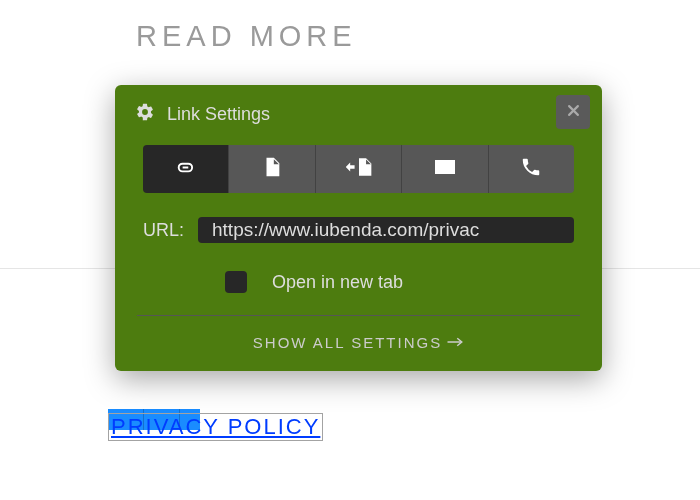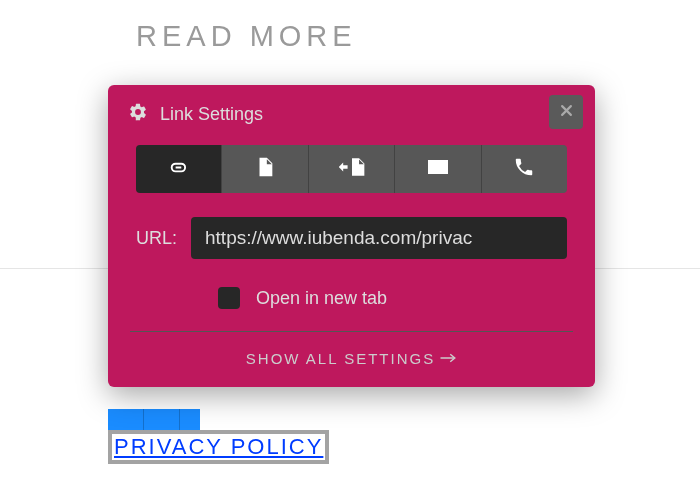--- a/index.html
+++ b/index.html
@@ -37,36 +37,36 @@
       display: flex;
       background: #1a8cff;
     }
     .editor-toolbar-segment {
       flex: 1;
       border-right: 1px solid rgba(0,0,0,0.2);
     }
     .editor-toolbar-segment:last-child { border-right: none; flex: 0 0 20px; }
     .privacy-link {
       position: absolute;
-      top: 430px;
+      top: 413px;
       left: 108px;
       color: #003cff;
       font-size: 22px;
       letter-spacing: 2px;
       text-decoration: underline;
       font-weight: 300;
-      border: 4px solid #a3a3a3;
+      border: 1px solid #a3a3a3;
       padding: 0 2px;
     }
     .popup {
       position: absolute;
       top: 85px;
-      left: 108px;
+      left: 115px;
       width: 487px;
-      background: #be185d;
+      background: #4d7c0f;
       border-radius: 6px;
       box-shadow: 0 8px 30px rgba(0,0,0,0.35);
       color: #fff;
       padding-bottom: 0;
     }
     .popup-header {
       display: flex;
       align-items: center;
       justify-content: space-between;
       padding: 14px 12px 16px 20px;
@@ -118,36 +118,36 @@
       margin: 0 28px 28px 28px;
       gap: 14px;
     }
     .url-label {
       color: #dddddd;
       font-size: 18px;
       font-weight: 400;
     }
     .url-input {
       flex: 1;
-      height: 42px;
+      height: 26px;
       background: #272727;
       border: none;
       border-radius: 4px;
       color: #ddd;
       font-size: 19px;
       padding: 0 14px;
       outline: none;
       font-family: inherit;
     }
     .checkbox-row {
       display: flex;
       align-items: center;
       margin: 0 28px 22px 28px;
       padding-left: 82px;
-      gap: 16px;
+      gap: 25px;
     }
     .checkbox {
       width: 22px;
       height: 22px;
       background: #272727;
       border-radius: 4px;
       cursor: pointer;
     }
     .checkbox-label {
       color: #dddddd;

